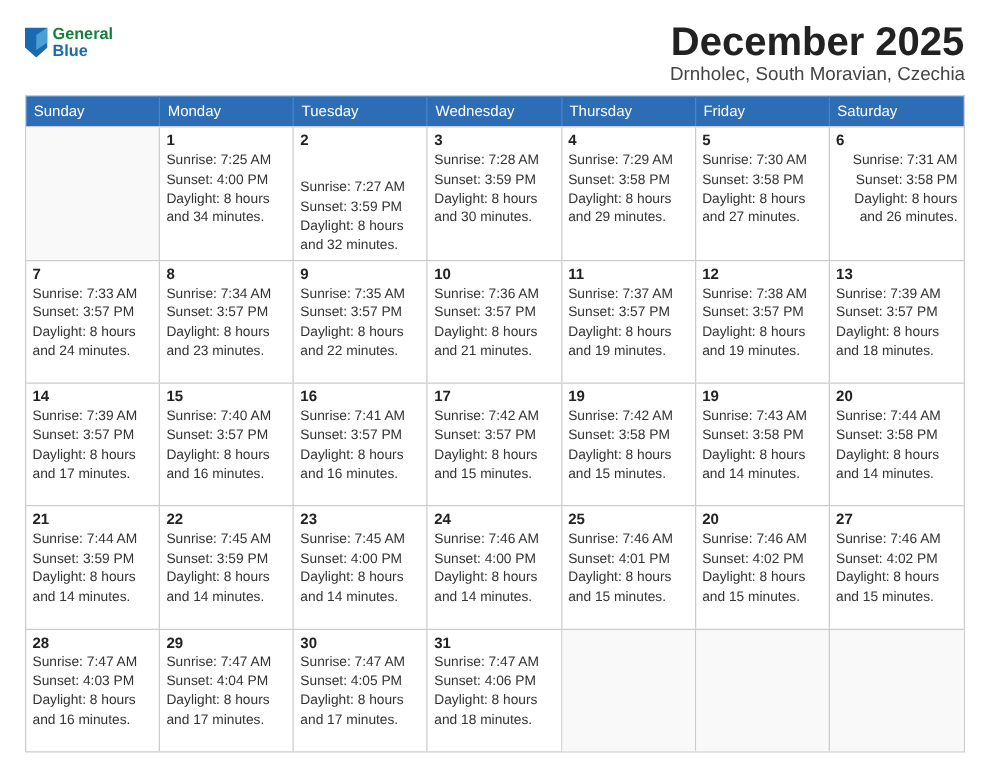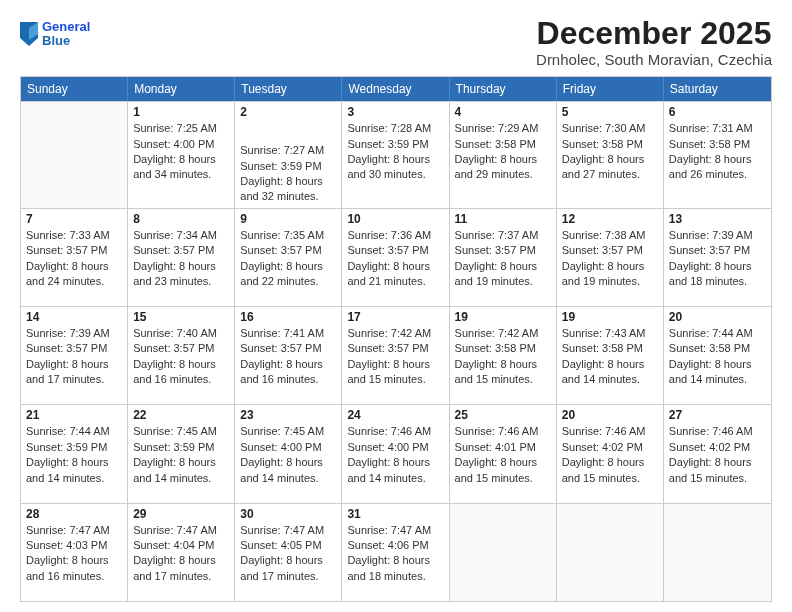--- a/index.html
+++ b/index.html
@@ -28,21 +28,21 @@
       align-items: center;
       margin-top: 4px;
     }
     .logo-text {
       display: flex;
       flex-direction: column;
       font-size: 13px;
       font-weight: bold;
       line-height: 1.1;
     }
-    .logo-general { color: #1d4ed8; }
+    .logo-general { color: #15803d; }
     .logo-blue { color: #1a6ab1; }
     .logo-icon {
       width: 18px;
       height: 24px;
       margin-right: 4px;
     }
     .title-block {
       text-align: center;
     }
     .title-block h1 {
@@ -174,21 +174,21 @@
           </div>
           <div class="cal-cell">
             <span class="day-number">5</span>
             <div class="cell-info" style="white-space: pre-line;">Sunrise: 7:30 AM
 Sunset: 3:58 PM
 Daylight: 8 hours
 and 27 minutes.</div>
           </div>
           <div class="cal-cell">
             <span class="day-number">6</span>
-            <div class="cell-info" style="white-space: pre-line;">Sunrise: 7:31 AM
+            <div class="cell-info" style="white-space: pre-line; text-align: right;">Sunrise: 7:31 AM
 Sunset: 3:58 PM
 Daylight: 8 hours
 and 26 minutes.</div>
           </div>
         </div>
         <div class="cal-week">
           <div class="cal-cell">
             <span class="day-number">7</span>
             <div class="cell-info" style="white-space: pre-line;">Sunrise: 7:33 AM
 Sunset: 3:57 PM

